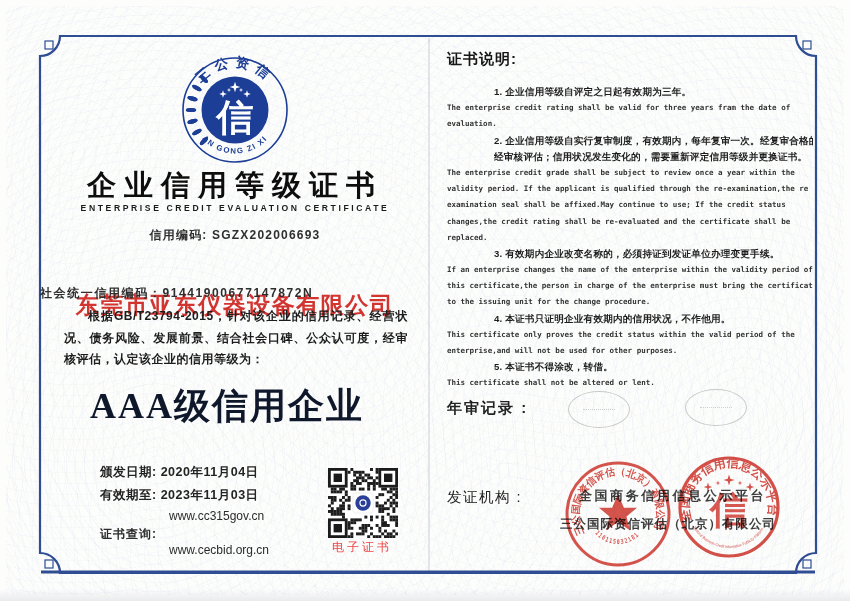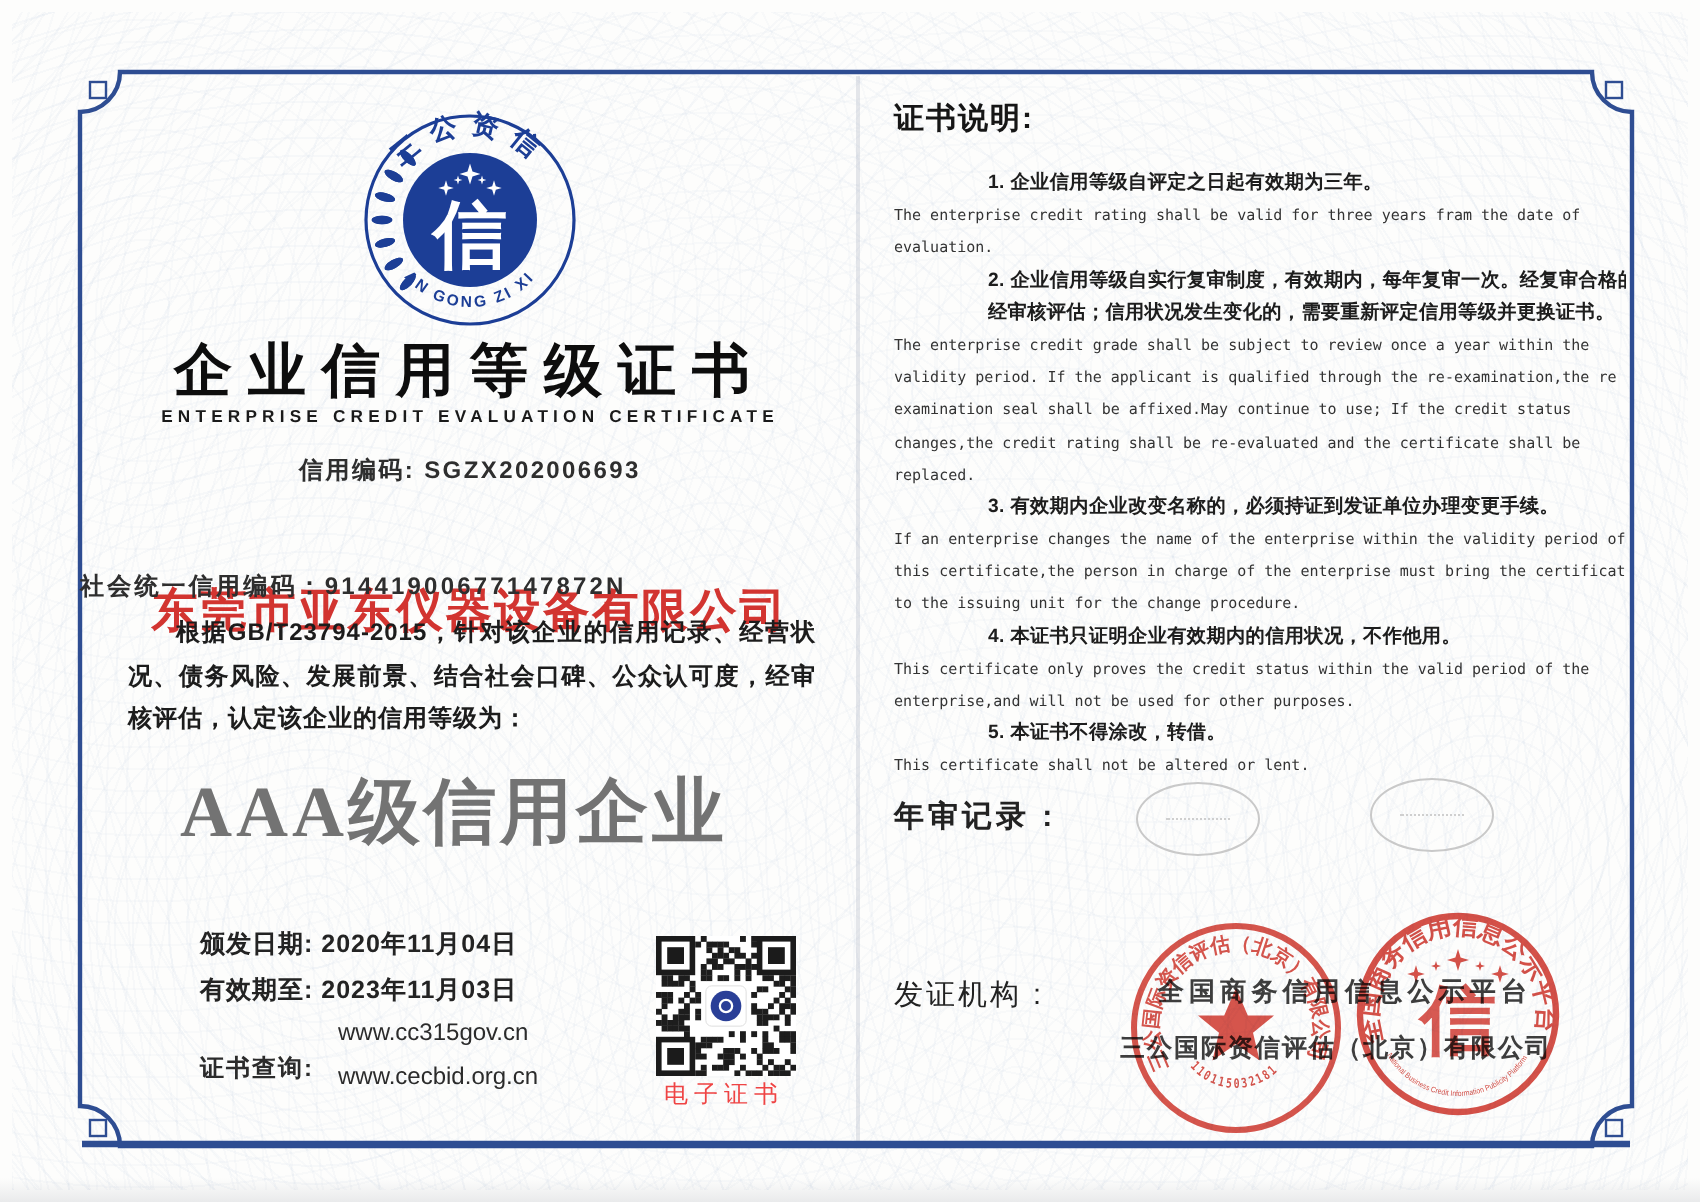--- a/index.html
+++ b/index.html
@@ -29,33 +29,33 @@
     color:#1a1a1a;letter-spacing:2.6px;white-space:nowrap;}
   .credit-row{left:40px;top:227px;width:390px;text-align:center;font-size:12px;font-weight:600;
     color:#2e2e2e;letter-spacing:1.2px;}
   .company{left:40px;top:246px;width:390px;text-align:center;font-size:23px;font-weight:800;
     color:#d23430;letter-spacing:1.5px;white-space:nowrap;margin-top:44px;}
   .uscc{left:40px;top:285px;width:472px;text-align:left;font-size:12px;font-weight:600;
     color:#2e2e2e;letter-spacing:1.6px;white-space:nowrap;}
   .para{left:64px;top:306px;width:344px;font-size:12px;font-weight:600;line-height:21.5px;
     color:#1c1c1c;text-align:justify;text-indent:2em;letter-spacing:.5px;}
   .grade{left:40px;top:382px;width:374px;text-align:center;font-size:36px;font-weight:800;
-    color:#737373;letter-spacing:2px;font-family:"Liberation Serif","DejaVu Serif",serif;white-space:nowrap;}
+    color:#0f172a;letter-spacing:2px;font-family:"Liberation Serif","DejaVu Serif",serif;white-space:nowrap;}
   .d-row{left:100px;font-size:12.5px;font-weight:700;color:#232323;letter-spacing:.5px;white-space:nowrap;}
   .q-block{left:100px;top:509px;display:flex;gap:12px;font-size:12px;color:#2b2b2b;}
   .q-label{font-weight:600;letter-spacing:1px;margin-top:17px;}
-  .q-urls{display:flex;flex-direction:column;gap:8px;}
+  .q-urls{display:flex;flex-direction:column;gap:20px;}
   .qr-caption{left:320px;top:539px;width:84px;text-align:center;font-size:12px;letter-spacing:3px;color:#ef4444;}
 
   
   .inst-head{left:447px;top:50px;font-size:15px;font-weight:700;color:#161616;letter-spacing:1px;}
   .inst-lines{left:447px;top:84px;width:366px;}
   .inst-line{height:16.2px;line-height:16.2px;white-space:nowrap;overflow:hidden;}
   .inst-line.zh{font-size:9.6px;font-weight:700;color:#1d1d1d;letter-spacing:.2px;margin-left:47px;}
-  .inst-line.en{font-size:7.5px;font-family:"DejaVu Sans Mono","Liberation Mono",monospace;color:#333;}
+  .inst-line.en{font-size:7.5px;font-family:"DejaVu Sans Mono","Liberation Mono",monospace;color:#333;font-weight:bold;}
   .annual-label{left:447px;top:399px;font-size:15px;font-weight:600;color:#222;letter-spacing:2px;}
   .stamp-ellipse{border:1px solid #c9c9c9;border-radius:50%;display:flex;align-items:center;justify-content:center;}
   .stamp-ellipse span{display:block;width:32px;border-top:1px dotted #cfcfcf;}
   .issuer-label{left:447px;top:488px;font-size:14.5px;font-weight:400;color:#222;letter-spacing:1.5px;}
   .issuer-1{left:530px;top:487px;width:285px;text-align:center;font-size:13px;font-weight:700;
     color:#3d3d3d;letter-spacing:2.6px;white-space:nowrap;}
   .issuer-2{left:518px;top:516px;width:300px;text-align:center;font-size:12.5px;font-weight:700;
     color:#3d3d3d;letter-spacing:1px;white-space:nowrap;}
   .seals{mix-blend-mode:multiply;}
 </style>

